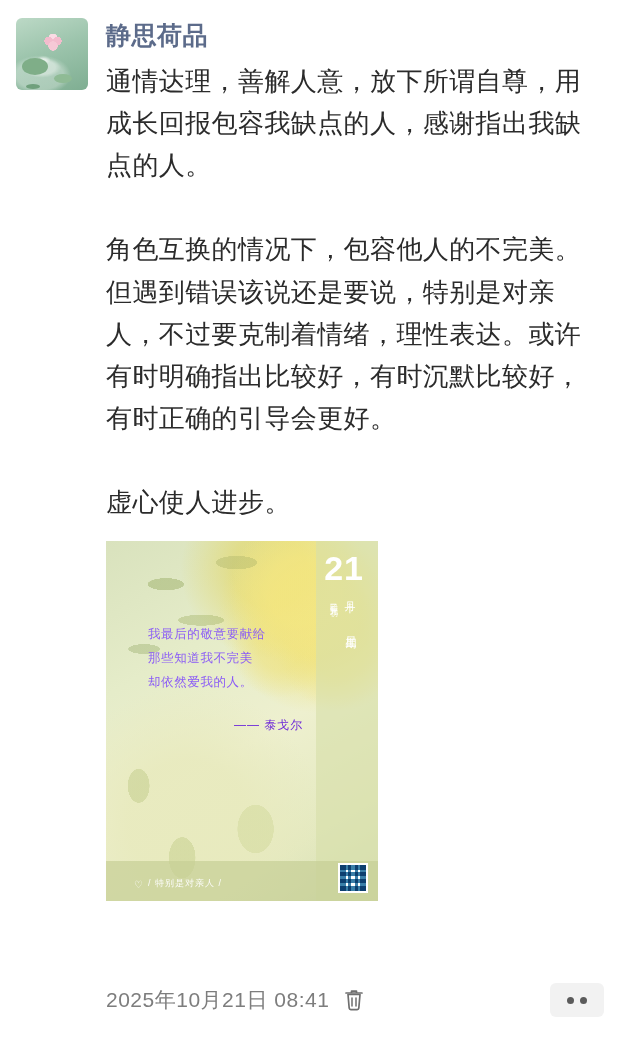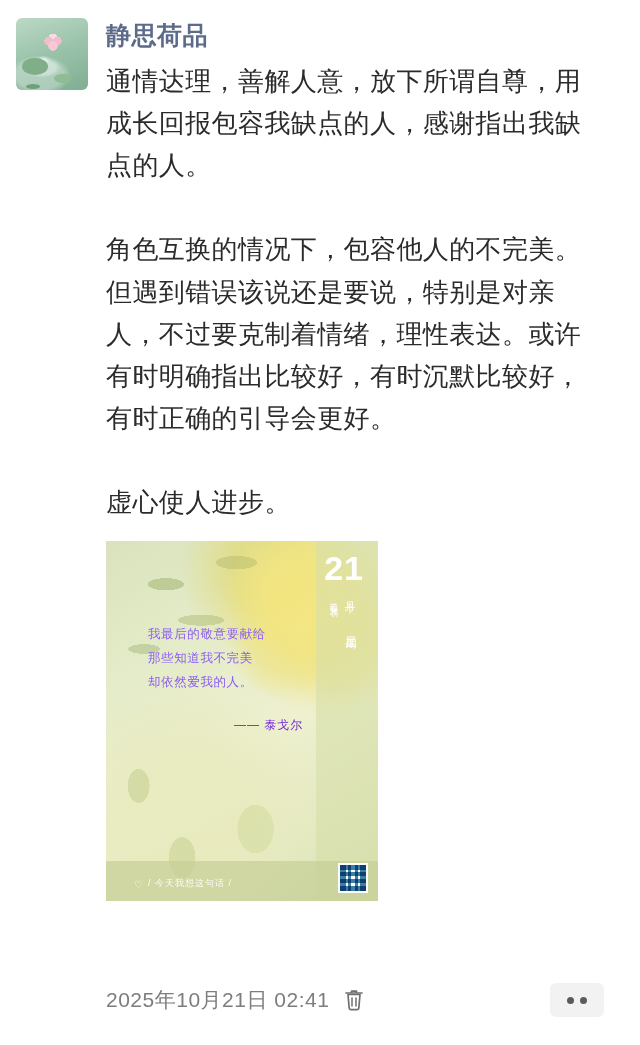--- a/index.html
+++ b/index.html
@@ -286,27 +286,27 @@
       <div class="img-quote">我最后的敬意要献给
 那些知道我不完美
 却依然爱我的人。</div>
       <div class="img-author">—— 泰戈尔</div>
       <div class="img-day">21</div>
       <div class="img-month">十月</div>
       <div class="img-lunar">乙巳年九月初一</div>
       <div class="img-weekday">星期二</div>
       <div class="img-bottom-panel"></div>
       <div class="img-footer-mark">♡</div>
-      <div class="img-footer-text">/ 今天我想这句话 /</div>
+      <div class="img-footer-text">/ 特别是对亲人 /</div>
       <div class="img-qr"></div>
     </div>
   </div>
 
   <div class="footer">
-    <div class="timestamp">2025年10月21日 02:41</div>
+    <div class="timestamp">2025年10月21日 08:41</div>
 
     <div class="delete-btn">
       <span>
         <svg width="22" height="24" viewBox="0 0 22 24" aria-hidden="true">
           <path d="M3 5 H19" stroke="#6f6f6f" stroke-width="1.7" stroke-linecap="round" fill="none"></path>
           <path d="M8.5 5 V3.2 H13.5 V5" stroke="#6f6f6f" stroke-width="1.7" fill="none" stroke-linejoin="round"></path>
           <path d="M5 6.5 H17 L15.8 20.2 A1.6 1.6 0 0 1 14.2 21.6 H7.8 A1.6 1.6 0 0 1 6.2 20.2 Z" stroke="#6f6f6f" stroke-width="1.7" fill="none" stroke-linejoin="round"></path>
           <path d="M9 10 V18 M13 10 V18" stroke="#6f6f6f" stroke-width="1.5" stroke-linecap="round" fill="none"></path>
         </svg>
       </span>

